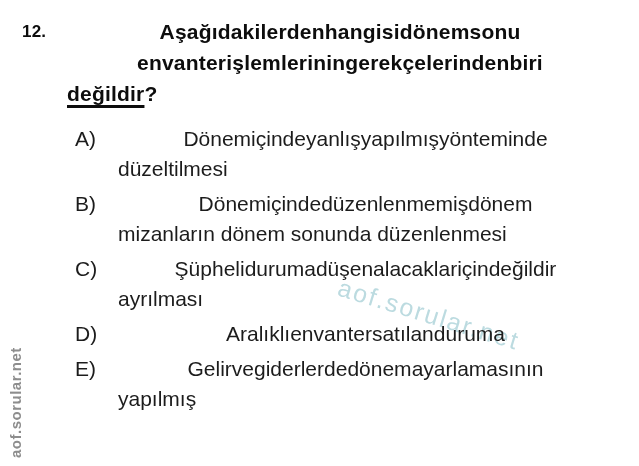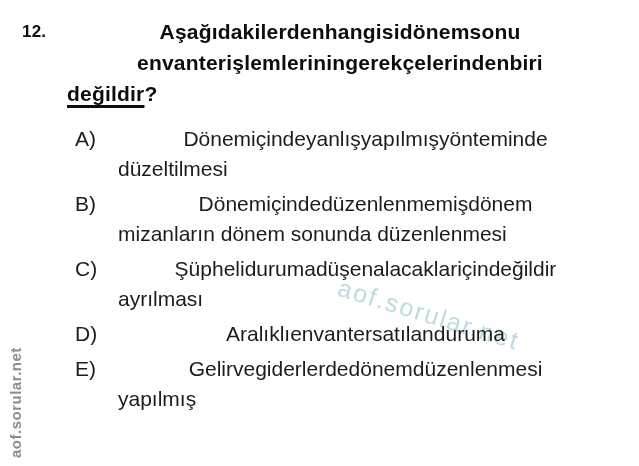--- a/index.html
+++ b/index.html
@@ -192,20 +192,20 @@
         </div>
       </div>
       <div class="option-row">
         <div class="option-letter">E)</div>
         <div class="option-text">
           <div class="text-line justified">
             <span>Gelir</span>
             <span>ve</span>
             <span>giderlerde</span>
             <span>dönem</span>
-            <span>düzenlenmesi</span>
+            <span>ayarlamasının</span>
           </div>
           <div class="text-line">yapılmış</div>
         </div>
       </div>
     </div>
 
 </div>
 
 </body></html>

